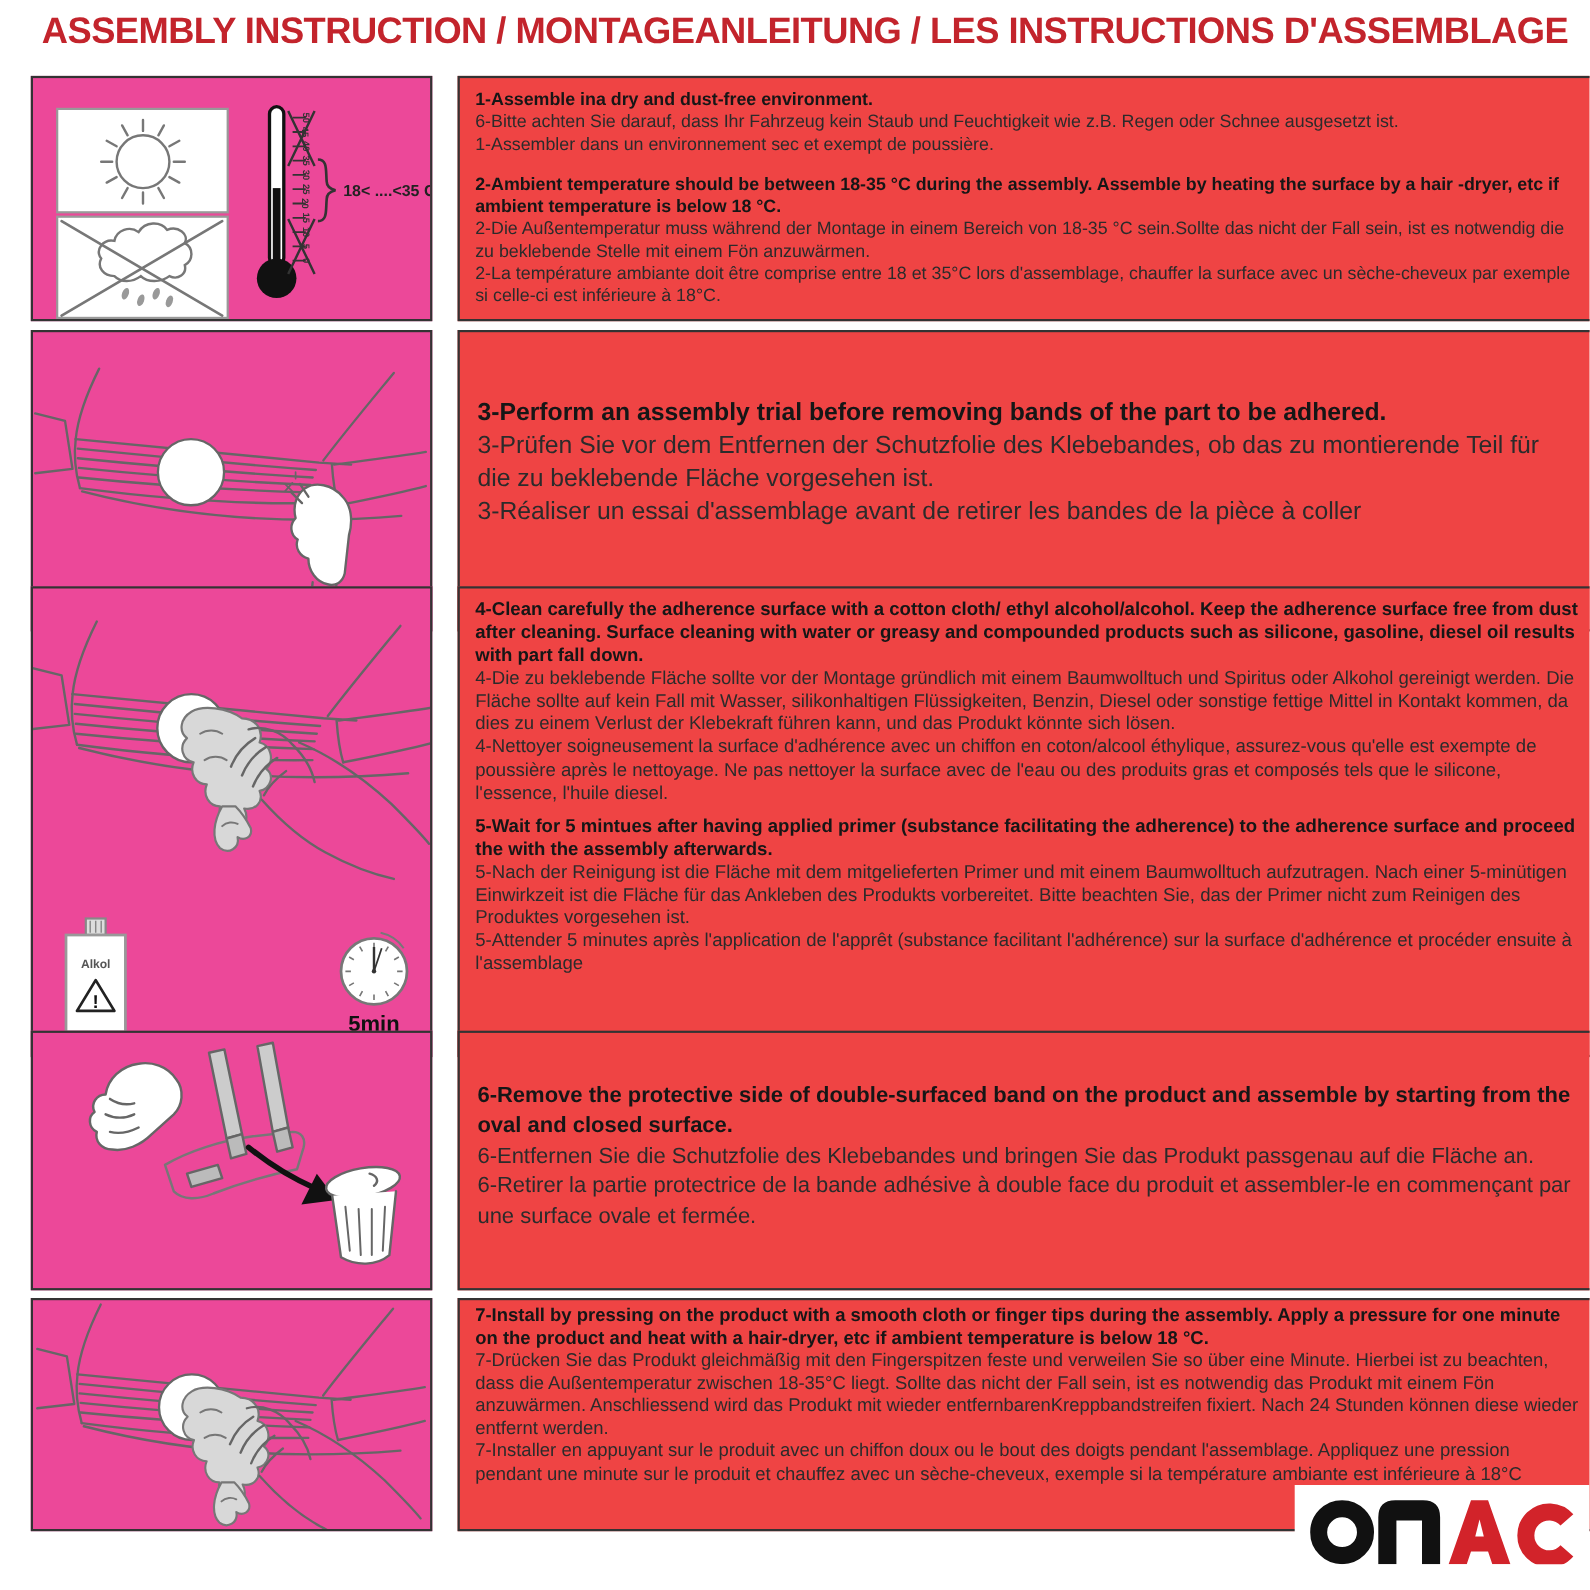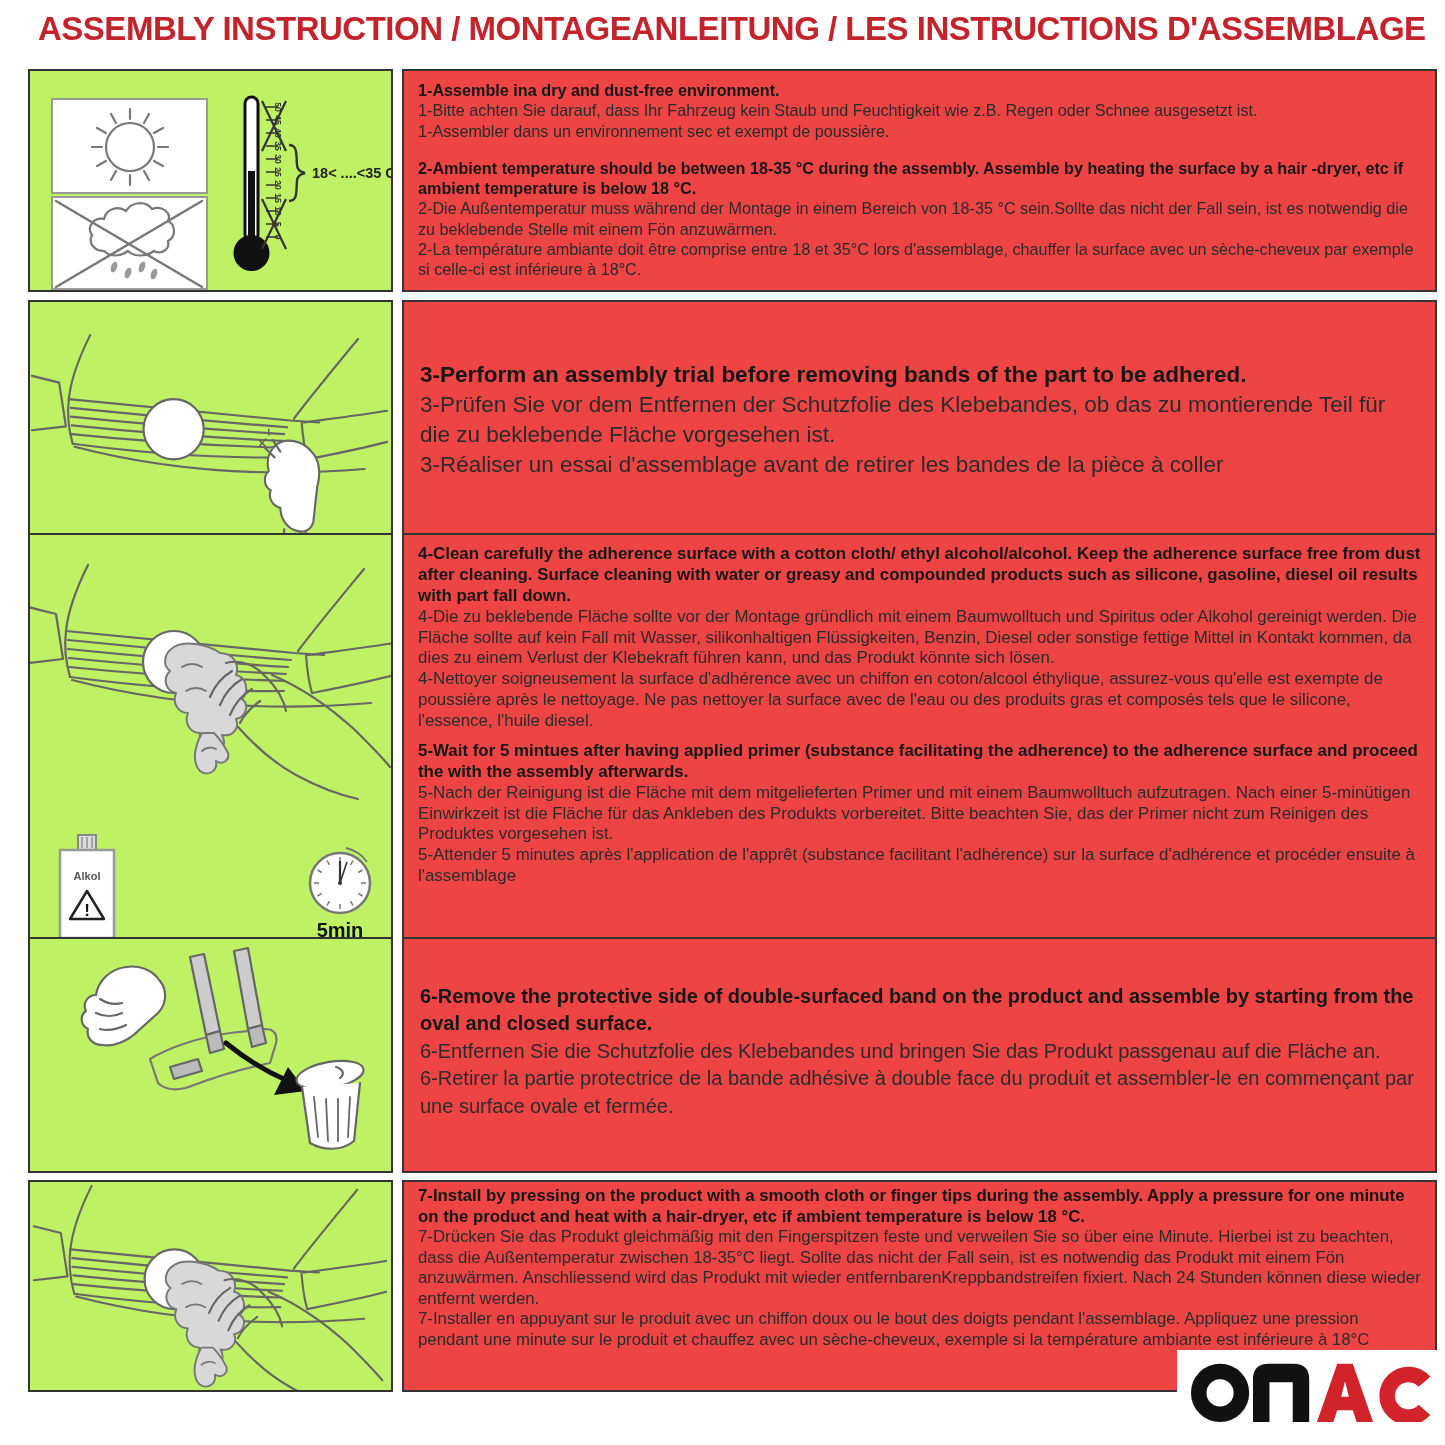--- a/index.html
+++ b/index.html
@@ -3,22 +3,22 @@
 <meta charset="utf-8">
 <style>
   html,body{margin:0;padding:0;background:#fff;}
   body{width:1445px;height:1445px;position:relative;overflow:hidden;
        font-family:"Liberation Sans","DejaVu Sans",sans-serif;color:#2b2b2b;}
   .page{position:absolute;inset:0;background:#fff;}
   .title{position:absolute;left:38px;top:10px;width:1400px;white-space:nowrap;
          font-size:33.5px;font-weight:800;letter-spacing:-0.5px;color:#c3242c;
          transform:scaleX(0.985);transform-origin:left center;}
   .row{position:absolute;left:28px;display:flex;}
-  .illbox{width:365px;border:2px solid #333;background:#bef264;box-sizing:border-box;
-          margin-right:9px;overflow:hidden;}
+  .illbox{width:365px;border:2px solid #333;background:#ec4899;box-sizing:border-box;
+          margin-right:23px;overflow:hidden;}
   .textbox{width:1035px;border:2px solid #333;background:#ef4444;box-sizing:border-box;
            overflow:hidden;}
   .illbox svg{display:block;width:100%;height:100%;}
   p{margin:0;}
   .b{font-weight:bold;color:#161616;}
   .gapTop{margin-top:17px;}
   
   .r1{top:69px;}  .r1 .illbox,.r1 .textbox{height:223px;}
   .r2{top:300px;} .r2 .illbox,.r2 .textbox{height:274px;}
   .r3{top:533px;} .r3 .illbox,.r3 .textbox{height:428px;}
@@ -122,21 +122,21 @@
             <path d="M232,30 L256,80 M256,30 L232,80"></path>
             <path d="M232,128 L256,178 M256,128 L232,178"></path>
           </g>
           <path d="M259,74 C268,74 266,84 267,94 C267,99 271,101 275,102 C271,103 267,105 267,110 C266,120 268,130 259,130" fill="none" stroke="#333" stroke-width="2.4"></path>
           <text x="282" y="107" font-size="14.5" font-weight="bold" fill="#222">18&lt; ....&lt;35 C</text>
         </g>
       </svg>
     </div>
     <div class="textbox t1">
       <p class="b">1-Assemble ina dry and dust-free environment.</p>
-      <p>1-Bitte achten Sie darauf, dass Ihr Fahrzeug kein Staub und Feuchtigkeit wie z.B. Regen oder Schnee ausgesetzt ist.</p>
+      <p>6-Bitte achten Sie darauf, dass Ihr Fahrzeug kein Staub und Feuchtigkeit wie z.B. Regen oder Schnee ausgesetzt ist.</p>
       <p>1-Assembler dans un environnement sec et exempt de poussière.</p>
       <p class="b gapTop">2-Ambient temperature should be between 18-35 °C  during the assembly. Assemble by heating the surface by a hair -dryer, etc if ambient temperature is below 18 °C.</p>
       <p>2-Die Außentemperatur muss während der Montage in einem Bereich von 18-35 °C  sein.Sollte das nicht der Fall sein, ist es notwendig die zu beklebende Stelle mit einem Fön anzuwärmen.</p>
       <p>2-La température ambiante doit être comprise entre 18 et 35°C lors d'assemblage, chauffer la surface avec un sèche-cheveux par exemple si celle-ci est inférieure à 18°C.</p>
     </div>
   </div>
 
   <div class="row r2">
     <div class="illbox">
       <svg viewBox="0 0 372 230">

